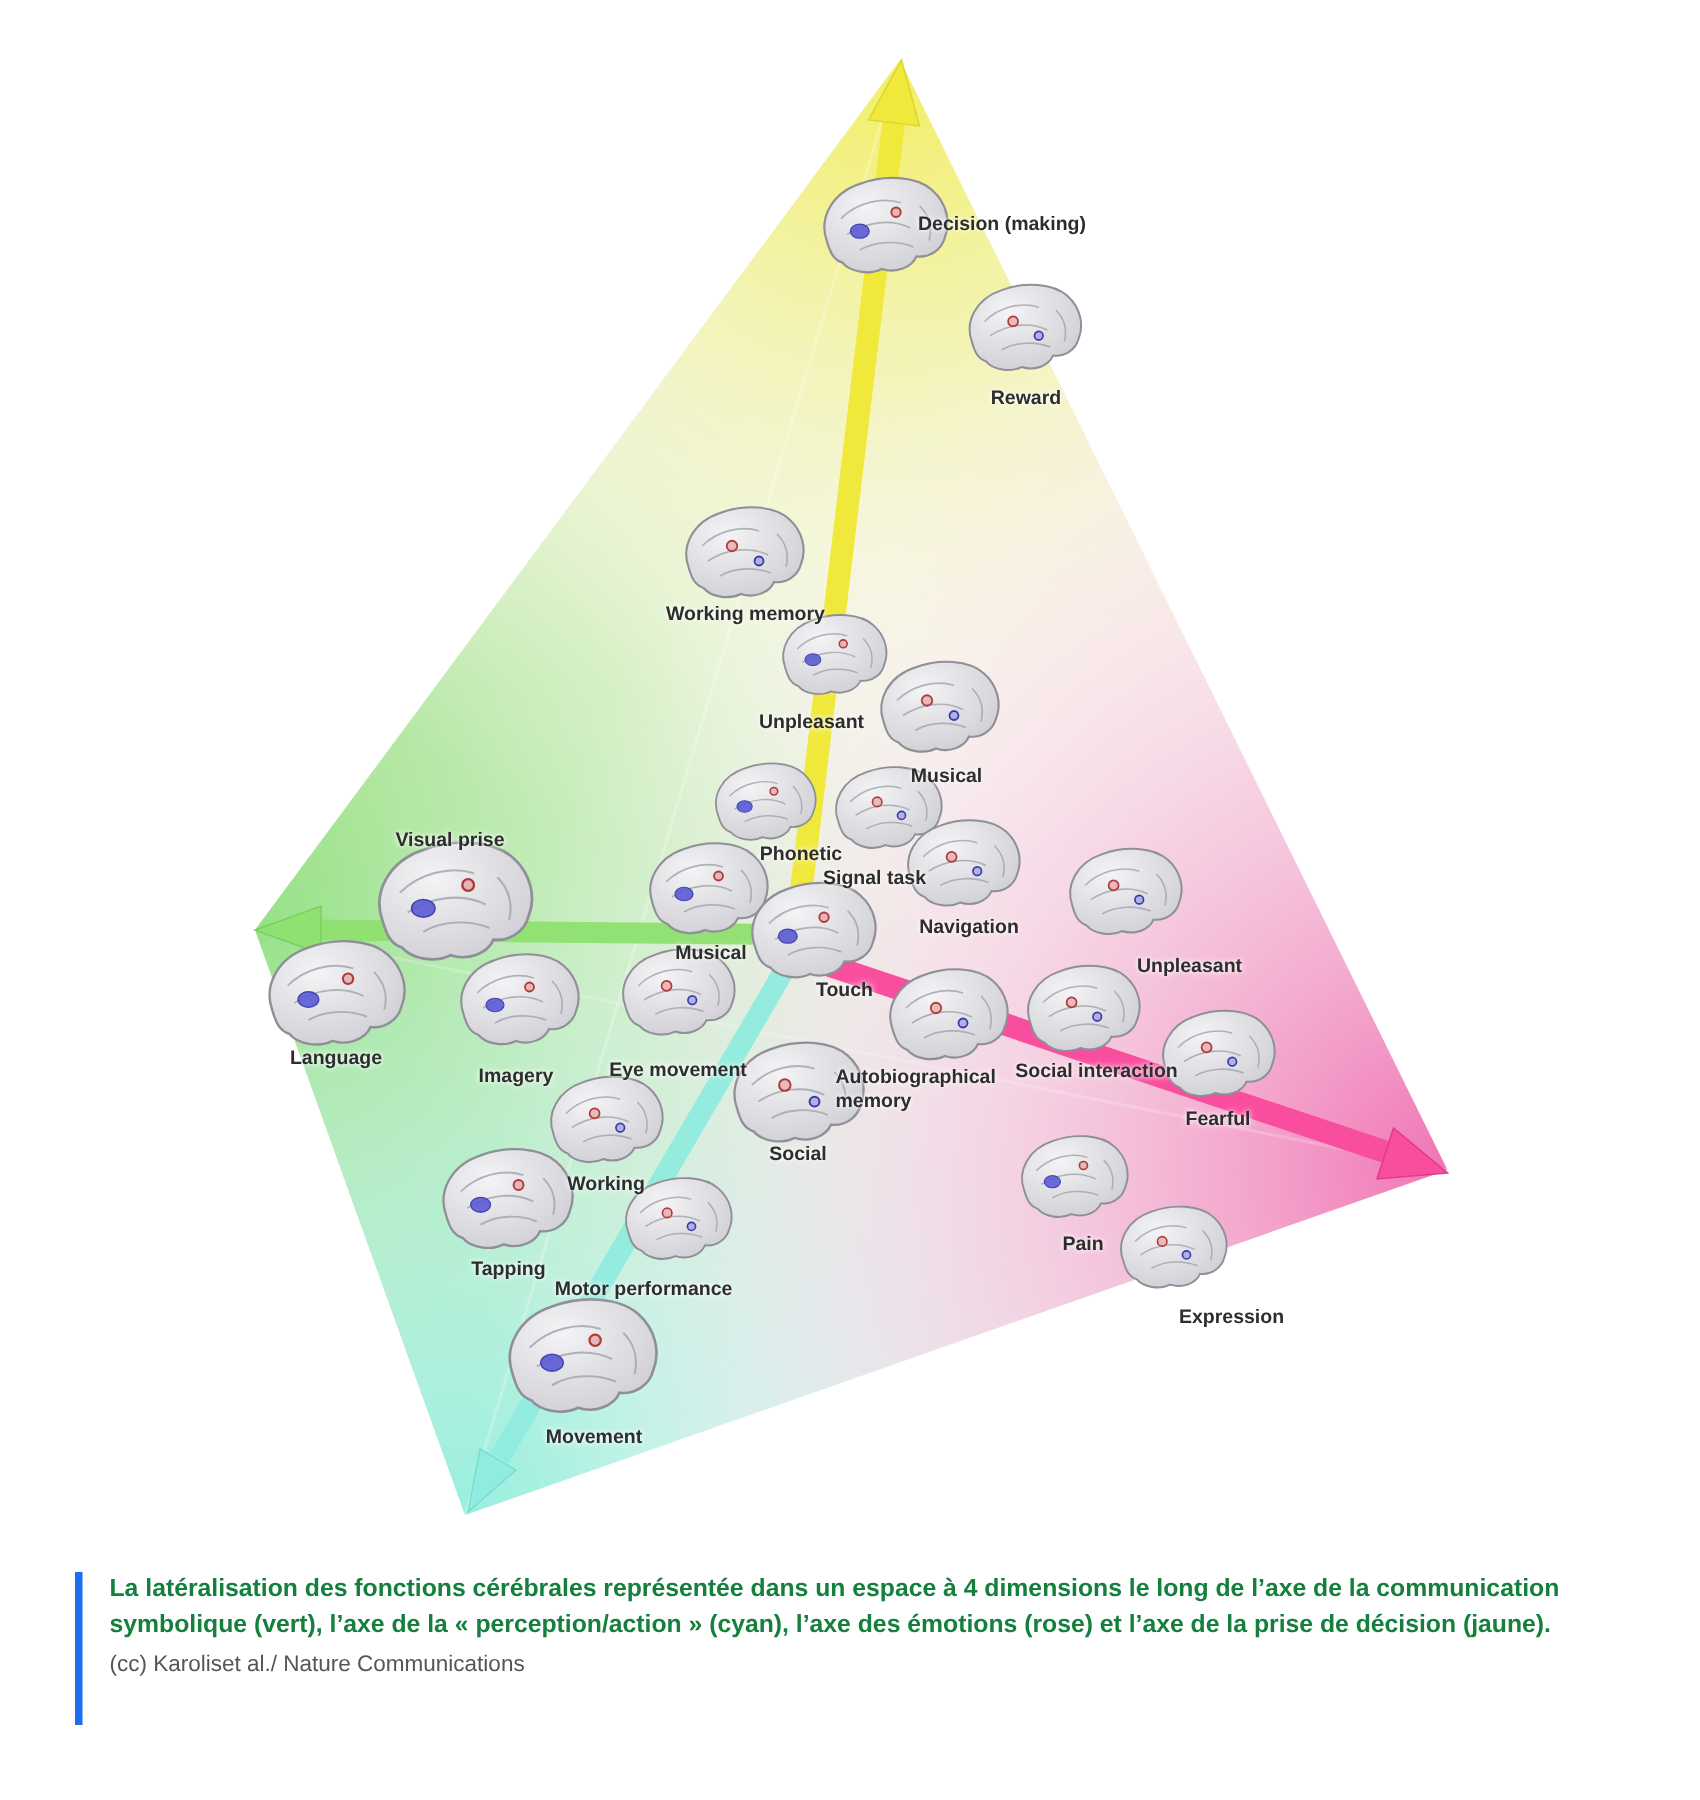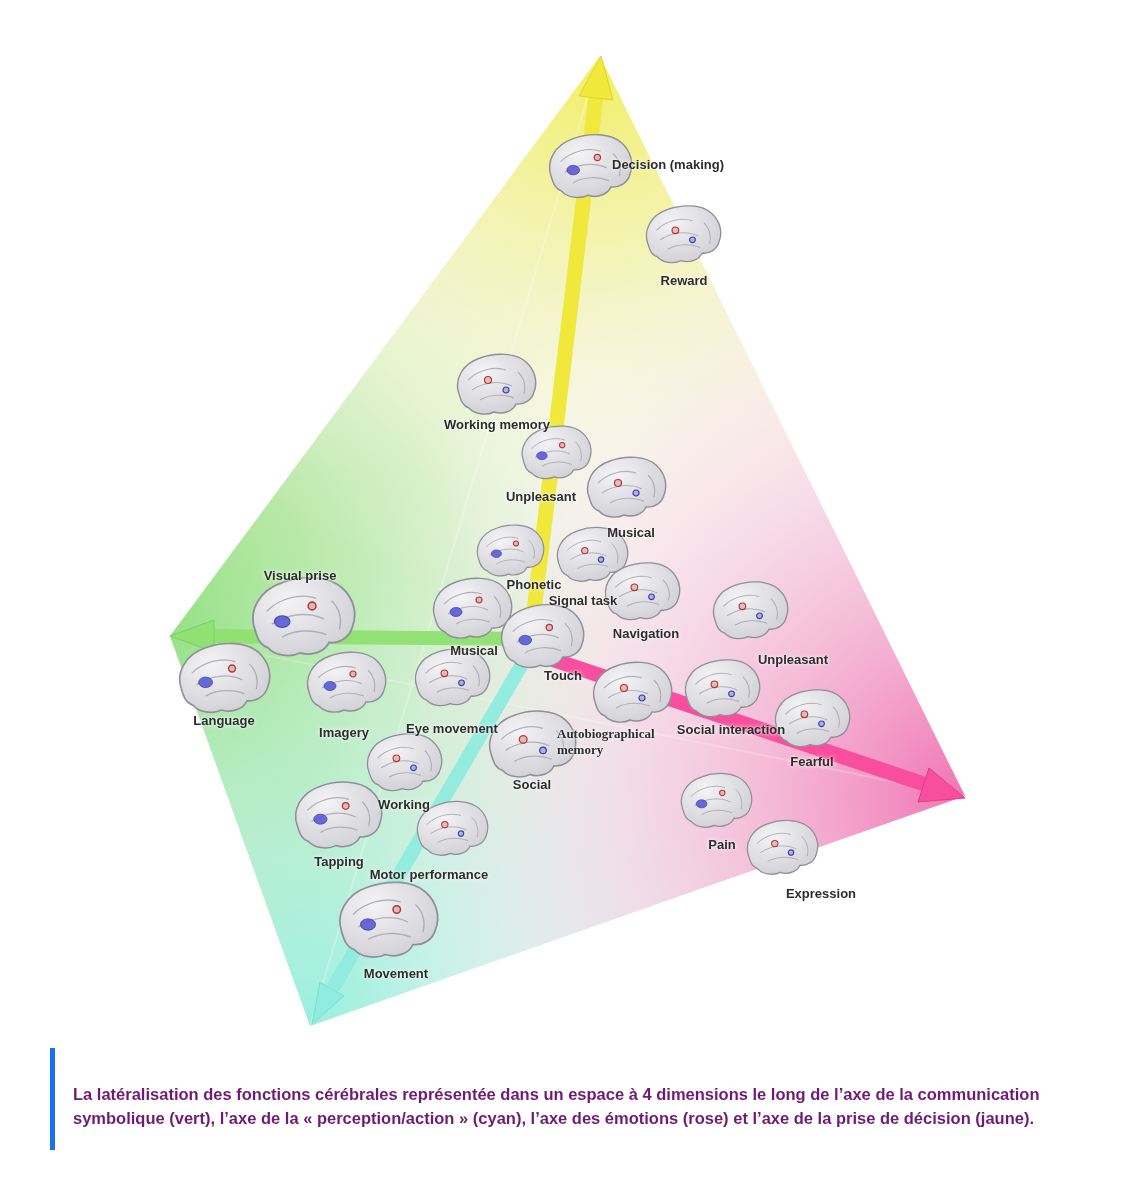--- a/index.html
+++ b/index.html
@@ -1,30 +1,30 @@
 <!DOCTYPE html>
 <html><head>
 <meta charset="utf-8">
 <style>
   * { margin:0; padding:0; box-sizing:border-box; }
   html,body { background:#ffffff; font-family:"Liberation Sans", sans-serif; }
   .page { position:relative; width:1133px; height:1200px; background:#ffffff; overflow:hidden; }
-  .diagram { position:absolute; left:0; top:0; width:911px; height:1045px;margin-top:16px; }
+  .diagram { position:absolute; left:0; top:0; width:911px; height:1045px; }
   .diagram svg { position:absolute; left:0; top:0; display:block; }
   .lbl {
     position:absolute; font-size:13px; font-weight:700; color:#2d2d2d;
     white-space:nowrap; transform:translateX(-50%); 
     text-shadow:0 0 3px rgba(255,255,255,.9), 0 0 6px rgba(255,255,255,.7);
   }
   .lbl.left { transform:none; text-align:left; }
-  .lbl.wrap { white-space:normal; width:136px; line-height:1.25;font-family:Liberation Serif, serif; }
+  .lbl.wrap { white-space:normal; width:136px; line-height:1.25; }
   .caption-block { position:absolute; left:50px; top:1048px; width:1050px; display:flex; }
   .caption-bar { flex:0 0 5px; width:5px; height:102px; background:#1c6ef2; margin-right:18px; }
   .caption-texts { flex:1; }
-  .caption-main { font-size:16.5px; font-weight:700; color:#701a75; line-height:1.45; max-width:1000px;margin-top:35px; }
+  .caption-main { font-size:16.5px; font-weight:700; color:#15803d; line-height:1.45; max-width:1000px; }
   .caption-credit { margin-top:5px; font-size:15px; font-weight:400; color:#555555; }
 
   
   .bo { fill:url(#brainGrad); stroke:#8f8f97; stroke-width:1.4; }
   .bg1 { fill:none; stroke:#a6a6ae; stroke-width:1.1; opacity:.85; }
   .blob-blue { fill:#5b5bd6; stroke:#3434ad; stroke-width:.8; opacity:.9; }
   .ring-red { fill:rgba(220,90,90,.35); stroke:#b03a3a; stroke-width:1.2; }
   .ring-blue { fill:rgba(90,90,214,.35); stroke:#3a3ab0; stroke-width:1.2; }
 </style>
 </head>
@@ -156,16 +156,17 @@
     <div class="lbl" style="left:339px;top:838px">Tapping</div>
     <div class="lbl" style="left:429px;top:851px">Motor performance</div>
     <div class="lbl" style="left:821px;top:870px">Expression</div>
     <div class="lbl" style="left:396px;top:950px">Movement</div>
   </div>
 
   <div class="caption-block">
     <div class="caption-bar"></div>
     <div class="caption-texts">
       <p class="caption-main">La latéralisation des fonctions cérébrales représentée dans un espace à 4 dimensions le long de l’axe de la communication symbolique (vert), l’axe de la « perception/action » (cyan), l’axe des émotions (rose) et l’axe de la prise de décision (jaune).</p>
+      <p class="caption-credit">(cc) Karoliset al./ Nature Communications</p>
     </div>
   </div>
 
 </div>
 
 </body></html>

